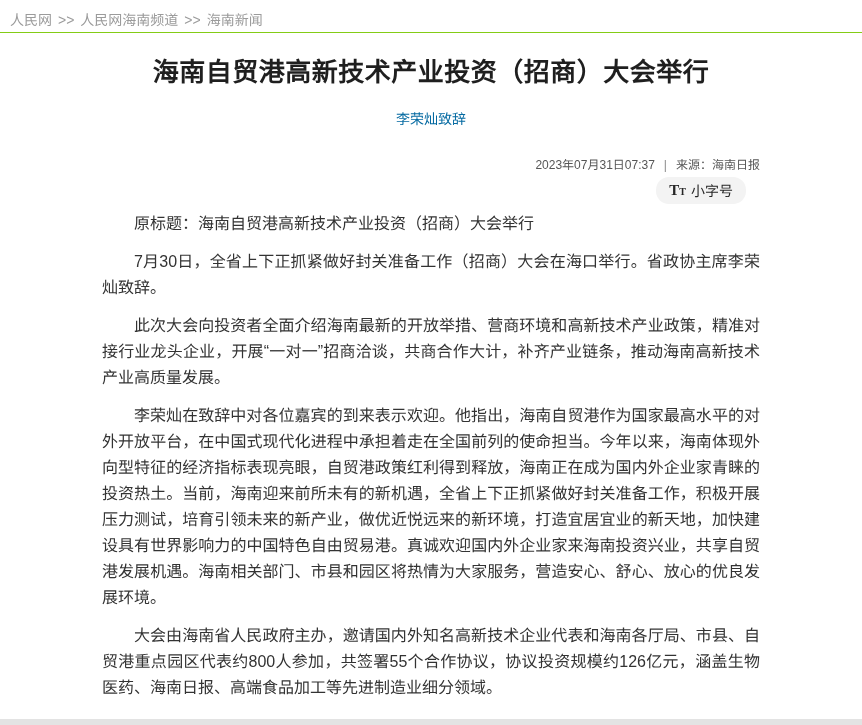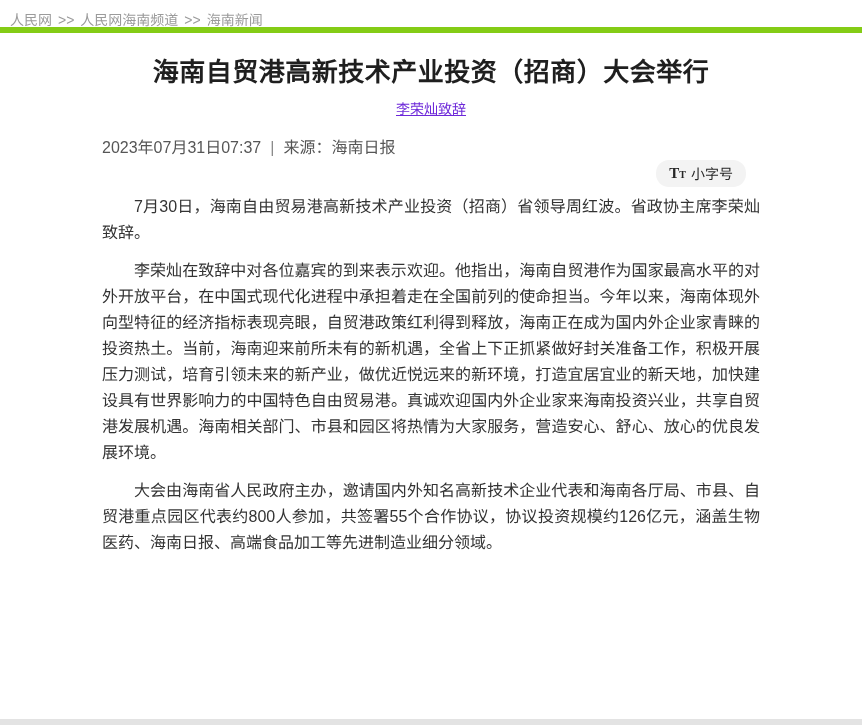--- a/index.html
+++ b/index.html
@@ -9,46 +9,46 @@
     position: relative; overflow: hidden;
     font-family: "Liberation Sans", "DejaVu Sans", sans-serif;
     color: #333;
   }
   
   .breadcrumb {
     height: 33px;
     padding: 9px 0 0 10px;
     font-size: 14px;
     color: #9b9b9b;
-    border-bottom: 6px solid #84cc16;
+    border-bottom: 1px solid #84cc16;
     white-space: nowrap;
   }
   .breadcrumb a {
     color: #9b9b9b; text-decoration: none; cursor: pointer;
   }
   .breadcrumb .sep { margin: 0 6px; color: #9b9b9b; }
 
   
   .content { width: 658px; margin: 0 auto; }
 
   h1.article-title {
     margin-top: 22px;
     font-size: 26px; line-height: 34px;
     font-weight: 700; color: #1f1f1f;
     text-align: center; letter-spacing: 0.5px;
   }
   .subtitle {
-    margin-top: 10px; height: 20px;
+    margin-top: 20px; height: 20px;
     font-size: 14px; line-height: 20px;
-    color: #6d28d9; text-align: center; text-decoration: underline;
+    color: #0369a1; text-align: center;
   }
   .meta {
-    margin-top: 19px; height: 20px;
-    font-size: 16px; line-height: 20px;
-    color: #565656; text-align: left;
+    margin-top: 26px; height: 20px;
+    font-size: 12px; line-height: 20px;
+    color: #565656; text-align: right;
   }
   .meta .meta-sep { margin: 0 9px; color: #8a8a8a; }
   .meta a { color: #565656; text-decoration: none; cursor: pointer; }
 
   .toolbar {
     margin-top: 2px; height: 24px;
     text-align: right; padding-right: 14px;
   }
   .font-size-pill {
     display: inline-flex; align-items: center;
@@ -100,20 +100,22 @@
     <button class="font-size-pill">
       <span class="t-icon">
           <span class="t-big">T</span>
           <span class="t-small">T</span>
         </span>
       <span>小字号</span>
     </button>
   </div>
 
   <div class="article-body">
-    <p>7月30日，海南自由贸易港高新技术产业投资（招商）省领导周红波。省政协主席李荣灿致辞。</p>
+    <p><span>原标题：</span><span>海南自贸港高新技术产业投资（招商）大会举行</span></p>
+    <p>7月30日，全省上下正抓紧做好封关准备工作（招商）大会在海口举行。省政协主席李荣灿致辞。</p>
+    <p>此次大会向投资者全面介绍海南最新的开放举措、营商环境和高新技术产业政策，精准对接行业龙头企业，开展“一对一”招商洽谈，共商合作大计，补齐产业链条，推动海南高新技术产业高质量发展。</p>
     <p>李荣灿在致辞中对各位嘉宾的到来表示欢迎。他指出，海南自贸港作为国家最高水平的对外开放平台，在中国式现代化进程中承担着走在全国前列的使命担当。今年以来，海南体现外向型特征的经济指标表现亮眼，自贸港政策红利得到释放，海南正在成为国内外企业家青睐的投资热土。当前，海南迎来前所未有的新机遇，全省上下正抓紧做好封关准备工作，积极开展压力测试，培育引领未来的新产业，做优近悦远来的新环境，打造宜居宜业的新天地，加快建设具有世界影响力的中国特色自由贸易港。真诚欢迎国内外企业家来海南投资兴业，共享自贸港发展机遇。海南相关部门、市县和园区将热情为大家服务，营造安心、舒心、放心的优良发展环境。</p>
     <p>大会由海南省人民政府主办，邀请国内外知名高新技术企业代表和海南各厅局、市县、自贸港重点园区代表约800人参加，共签署55个合作协议，协议投资规模约126亿元，涵盖生物医药、海南日报、高端食品加工等先进制造业细分领域。</p>
   </div>
 
 </div>
 
 <div class="bottom-strip"></div>
 
 </body></html>

